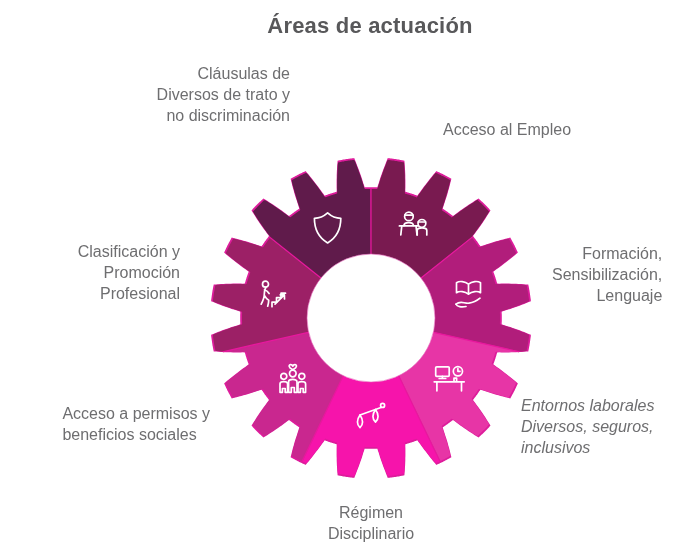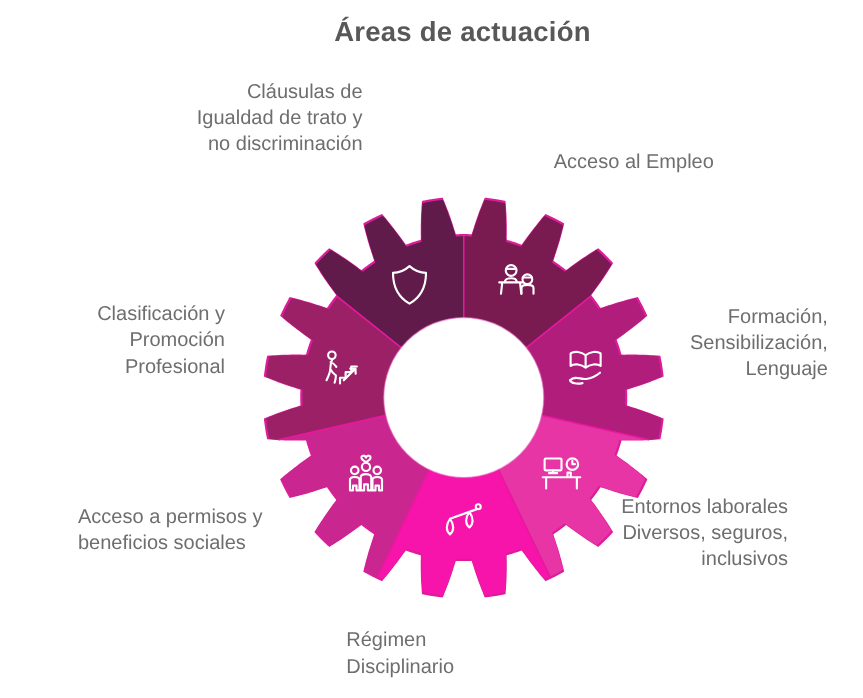--- a/index.html
+++ b/index.html
@@ -5,22 +5,22 @@
   html,body{margin:0;padding:0;background:#ffffff;}
   .canvas{position:relative;width:690px;height:558px;background:#ffffff;overflow:hidden;
           font-family:"Liberation Sans",sans-serif;margin-left:25px;}
   .title{position:absolute;top:13px;left:0;width:100%;text-align:center;
          font-size:22px;font-weight:bold;color:#58585a;letter-spacing:.2px;}
   #gear-svg{position:absolute;left:0;top:0;}
   .seg-label{position:absolute;font-size:16px;line-height:21px;color:#6e6e70;white-space:pre-line;}
   #label-clausulas{top:63px;right:425px;text-align:right;}
   #label-acceso{top:119px;left:418px;text-align:right;}
   #label-formacion{top:243px;left:527px;text-align:right;}
-  #label-entornos{top:395px;left:472px;text-align:right;}
-  #label-regimen{top:502px;left:252px;width:188px;}
+  #label-entornos{top:395px;left:496px;text-align:left;font-style:italic;}
+  #label-regimen{top:502px;left:252px;width:188px;text-align:center;}
   #label-permisos{top:403px;right:505px;text-align:left;}
   #label-clasificacion{top:241px;right:535px;text-align:right;}
 </style>
 </head>
 <body>
 
 <div class="canvas">
   <div class="title">Áreas de actuación</div>
 
   <svg id="gear-svg" width="690" height="558" viewBox="0 0 690 558">
@@ -81,21 +81,21 @@
         <path d="M-7.6,-8.5 C-8.8,-6 -9.3,-3.5 -9.3,-0.5 M-9,-6 C-6.8,-5.2 -5.4,-4 -4.4,-2.2 M-9.3,-0.5 C-9.3,2.5 -10.8,5.5 -12.3,8.5 M-9.3,-0.5 C-7.8,2.2 -6.4,3.6 -4.8,4.6 C-4.8,6.4 -5.2,8.6 -5.8,10.5"></path>
         <path d="M-1.5,11 V6.5 H3 V2 H7.5 V-2.5 H12"></path>
         <path d="M1.5,8.5 L10.5,-0.5 M6.7,-0.8 L10.9,-0.9 L11,3.3"></path>
       </g>
       <g transform="translate(302.6,227.9)" stroke="#ffffff" stroke-width="1.7" fill="none" stroke-linecap="round" stroke-linejoin="round">
         <path d="M0,-15 C5,-10.5 9.5,-9.6 13.2,-9.6 C13.2,1.6 9.2,9.6 0,15 C-9.2,9.6 -13.2,1.6 -13.2,-9.6 C-9.5,-9.6 -5,-10.5 0,-15 Z"></path>
       </g>
     </svg>
 
   <div class="seg-label" id="label-clausulas">Cláusulas de
-Igualdad de trato y
+Diversos de trato y
 no discriminación</div>
   <div class="seg-label" id="label-acceso">Acceso al Empleo</div>
   <div class="seg-label" id="label-formacion">Formación,
 Sensibilización,
 Lenguaje</div>
   <div class="seg-label" id="label-entornos">Entornos laborales
 Diversos, seguros,
 inclusivos</div>
   <div class="seg-label" id="label-regimen">Régimen
 Disciplinario</div>

